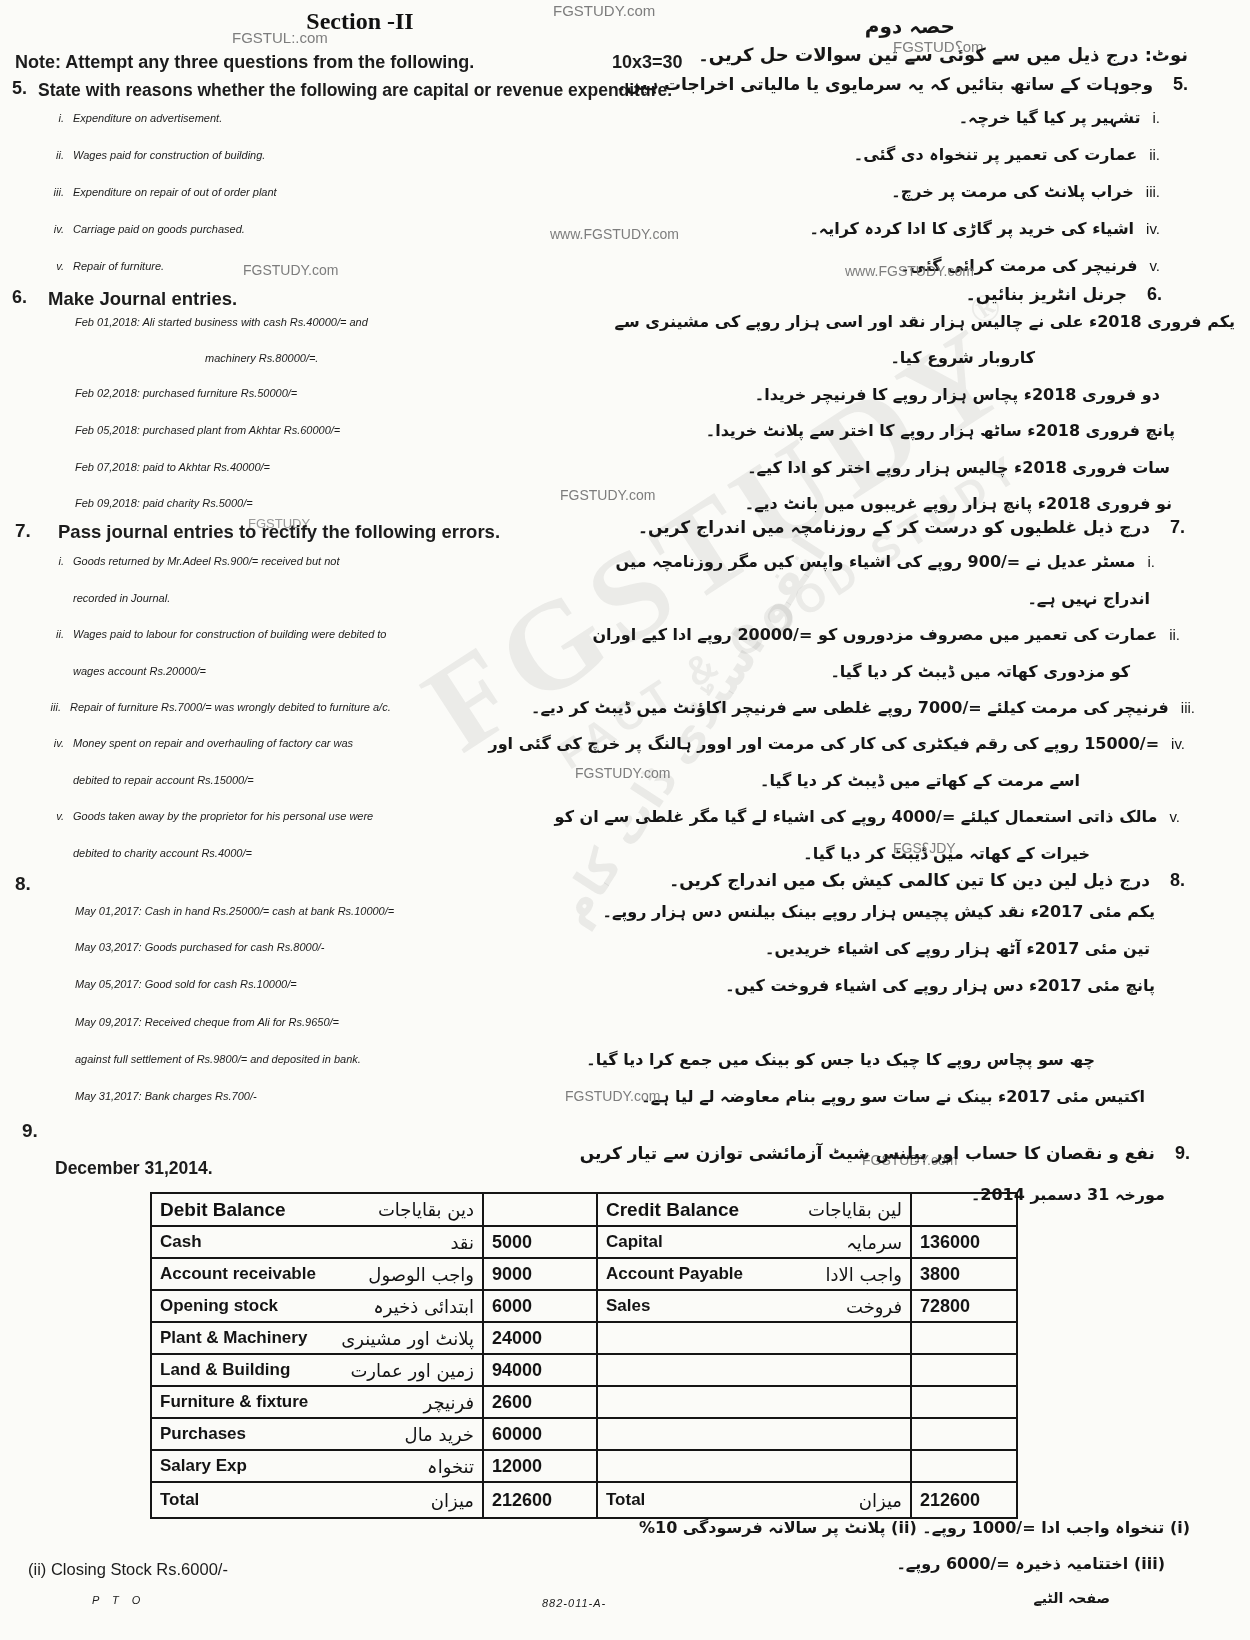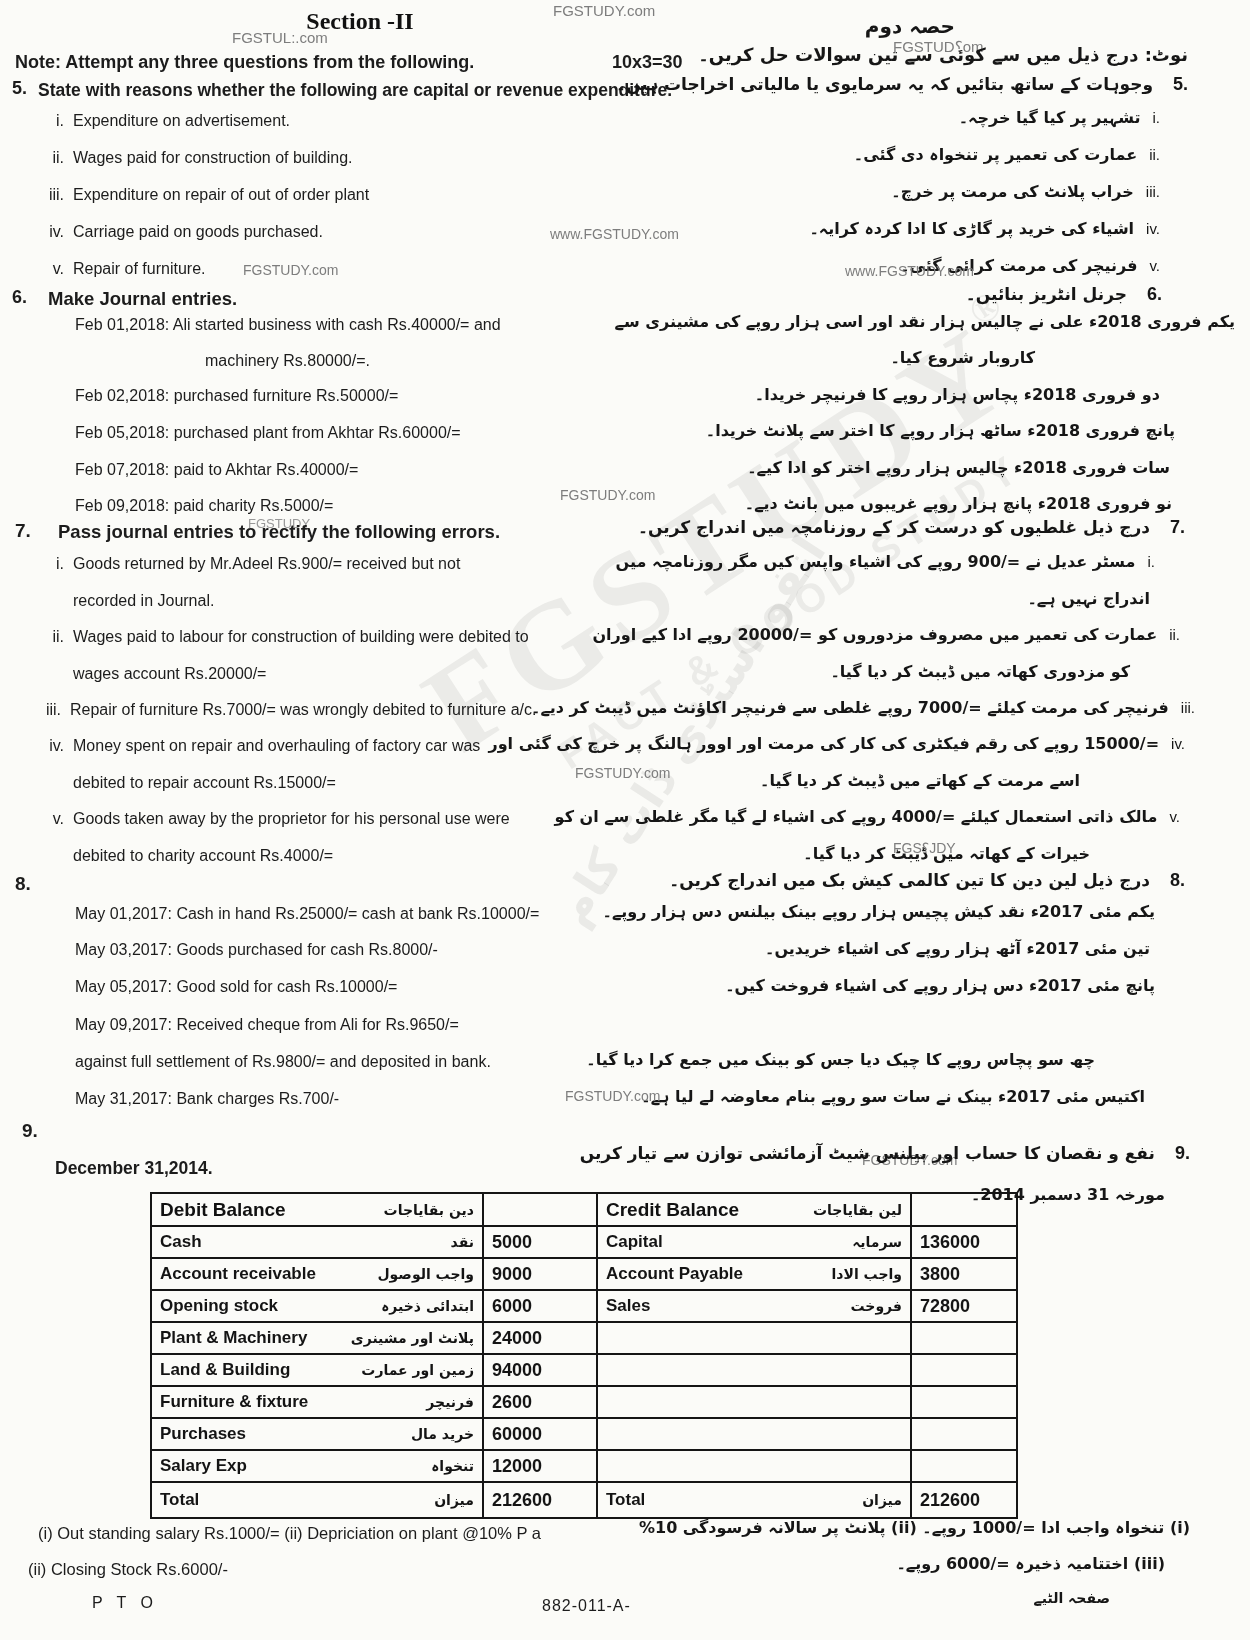--- a/index.html
+++ b/index.html
@@ -2,21 +2,21 @@
 <html><head>
 <meta charset="utf-8">
 <style>
   html,body{margin:0;padding:0;background:#e8e8e4;}
   .page{position:relative;width:1250px;height:1640px;margin:0 auto;background:#fbfbf8;overflow:hidden;}
   .abs{position:absolute;white-space:nowrap;}
   .en{font-family:"Liberation Sans",sans-serif;color:#1c1c1c;}
   .ur{font-family:"DejaVu Sans",sans-serif;color:#161616;direction:rtl;font-weight:bold;}
   .title{font-family:"Liberation Serif",serif;font-weight:bold;font-size:24px;color:#111;}
   .b{font-weight:bold;}
-  .f17{font-size:16px;}
+  .f17{font-size:11px;font-style:italic;}
   .f175{font-size:17.5px;}
   .f18{font-size:18px;}
   .f185{font-size:18.5px;}
   .f19{font-size:19px;}
   .f16{font-size:16.5px;}
   .ur16{font-size:16px;}
   .ur17{font-size:17px;}
   .ur18{font-size:18px;}
   .lbl{display:inline-block;width:34px;text-align:right;margin-right:9px;}
   .urlab{display:inline-block;direction:ltr;margin-left:12px;font-family:"Liberation Sans",sans-serif;font-weight:normal;font-size:15px;}
@@ -27,21 +27,21 @@
   .wm13{font-size:13px;color:#999;}
   .ghost{position:absolute;left:400px;top:660px;transform:rotate(-33deg);transform-origin:left top;text-align:center;pointer-events:none;}
   .ghost-main{font-family:"Liberation Serif",serif;font-weight:bold;font-size:125px;letter-spacing:10px;color:rgba(40,40,40,0.075);}
   .ghost-reg{font-size:40px;vertical-align:top;}
   .ghost-sub{font-family:"Liberation Sans",sans-serif;font-weight:bold;font-size:40px;letter-spacing:7px;color:rgba(40,40,40,0.075);margin-top:6px;}
   .ghost-ur{position:absolute;left:545px;top:905px;transform:rotate(-57deg);transform-origin:left top;font-family:"DejaVu Sans",sans-serif;font-weight:bold;font-size:46px;color:rgba(40,40,40,0.08);white-space:nowrap;}
   table.tb{border-collapse:collapse;table-layout:fixed;}
   table.tb td{border:2px solid #151515;padding:0 8px;overflow:hidden;}
   .tb .namecell{display:flex;justify-content:space-between;align-items:center;}
   .tb .nm-en{font-family:"Liberation Sans",sans-serif;font-weight:bold;font-size:17px;color:#141414;}
-  .tb .nm-ur{font-family:"DejaVu Sans",sans-serif;font-weight:bold;font-size:14px;color:#141414;direction:rtl;}
+  .tb .nm-ur{font-family:"DejaVu Sans",sans-serif;font-weight:normal;font-size:18px;color:#141414;direction:rtl;}
   .tb .val{font-family:"Liberation Sans",sans-serif;font-weight:bold;font-size:18px;color:#141414;}
   .tb .hd-en{font-family:"Liberation Sans",sans-serif;font-weight:bold;font-size:19px;color:#111;}
 </style>
 </head>
 <body>
 
 <div class="page">
 
   <div class="ghost">
     <div class="ghost-main"><span>FGSTUDY</span><span class="ghost-reg">®</span></div>
@@ -316,21 +316,20 @@
                 <span class="nm-en">Total</span>
                 <span class="nm-ur">میزان</span>
               </div>
             </td>
         <td class="val">212600</td>
       </tr>
     </tbody>
       </table>
   </div>
 
-  <div class="abs en f16" style="left:38px;top:1524px;">(i) Out standing salary Rs.1000/= (ii) Depriciation on plant @10% P a</div>
   <div class="abs ur ur16" style="right:60px;top:1518px;">(i) تنخواہ واجب ادا =/1000 روپے۔   (ii) پلانٹ پر سالانہ فرسودگی 10%</div>
   <div class="abs en f16" style="left:28px;top:1560px;">(ii) Closing Stock Rs.6000/-</div>
   <div class="abs ur ur16" style="right:85px;top:1554px;">(iii) اختتامیہ ذخیرہ =/6000 روپے۔</div>
   <div class="abs ur" style="right:140px;top:1590px;font-size:14px;">صفحہ الٹیے</div>
   <div class="abs en f17" style="left:92px;top:1594px;letter-spacing:5px;">P T O</div>
   <div class="abs en f17" style="left:542px;top:1597px;letter-spacing:1px;">882-011-A-</div>
 
 </div>
 
 </body></html>

